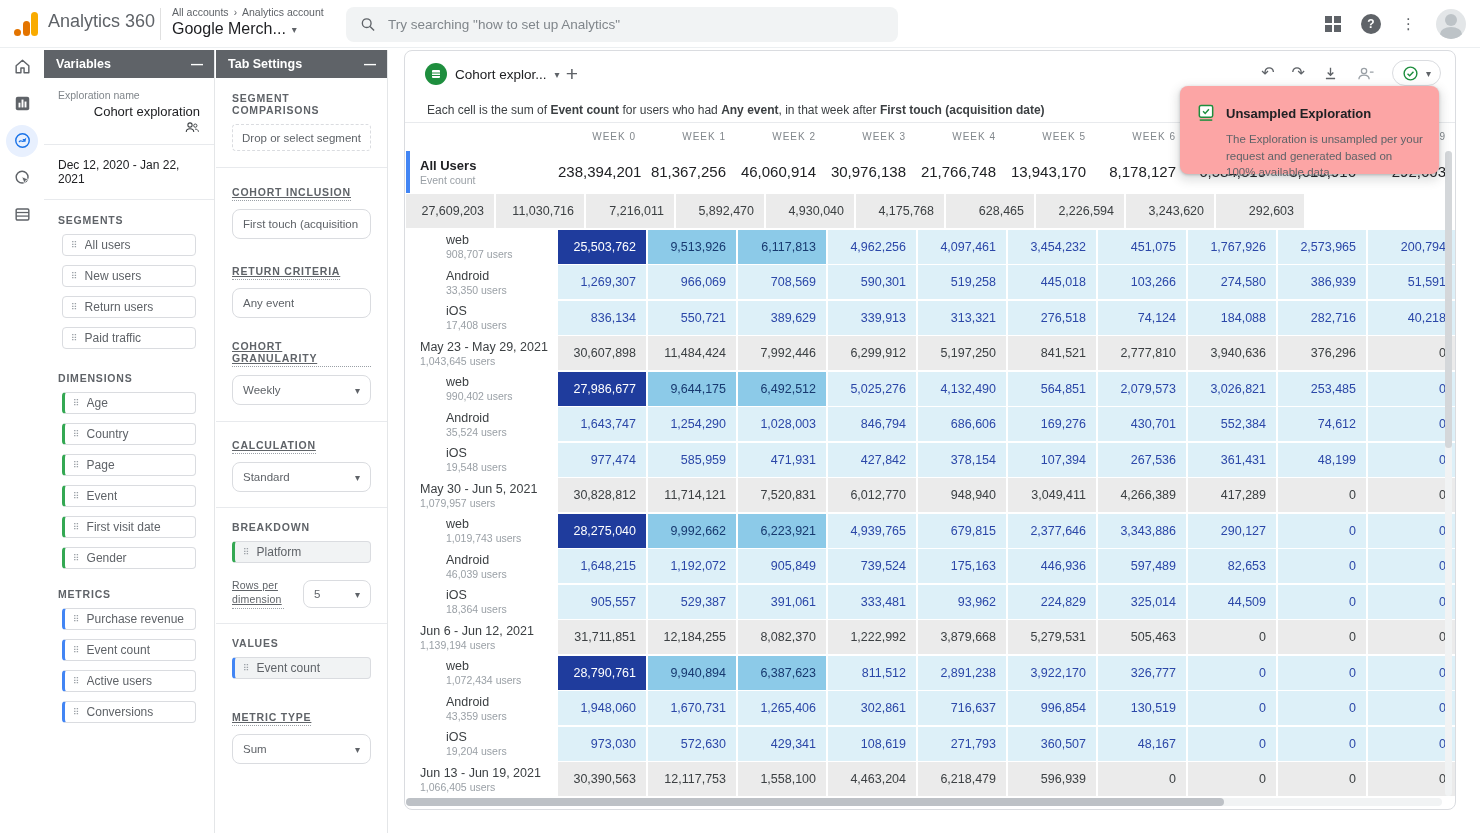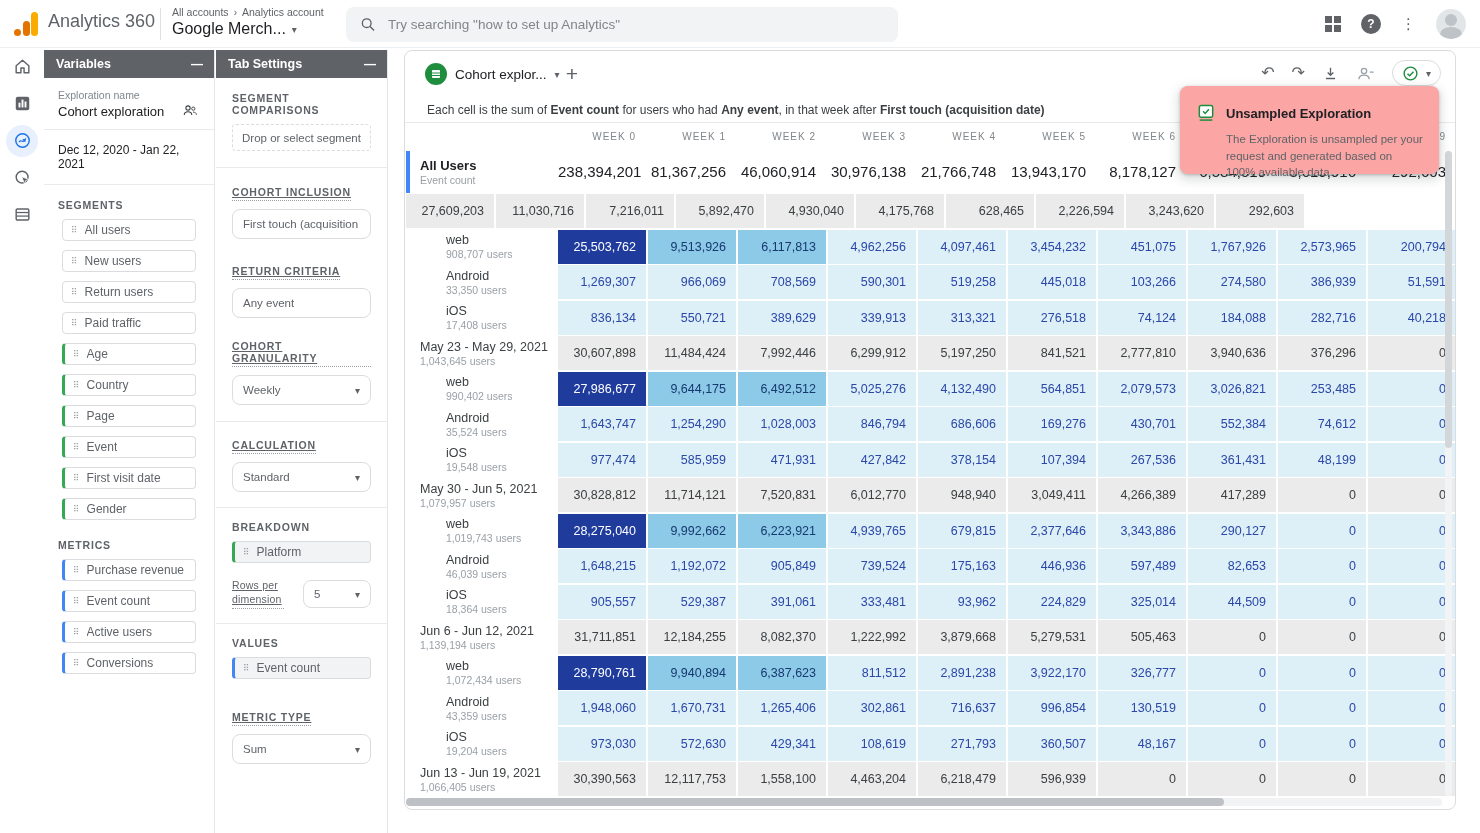--- a/index.html
+++ b/index.html
@@ -194,21 +194,21 @@
 </div>
 <div id="rail-gear">⚙</div>
 
 <div id="variables-panel" class="panel">
   <div class="panel-header">
     <span>Variables</span>
     <span class="panel-min">—</span>
   </div>
   <div style="padding:11px 14px 10px 14px;">
     <div style="font-size:10.5px;color:#80868b;">Exploration name</div>
-    <div style="display:flex;align-items:flex-start;gap:19px;margin-top:3px;">
+    <div style="display:flex;align-items:flex-end;gap:2px;margin-top:3px;flex-direction:column;">
       <span style="font-size:13px;color:#202124;">Cohort exploration</span>
       <svg width="15" height="13" viewBox="0 0 24 20">
           <circle cx="8" cy="6" r="3.4" fill="none" stroke="#3c4043" stroke-width="1.7"></circle>
           <path d="M2 17 C2 13.5 5 12 8 12 C11 12 14 13.5 14 17" fill="none" stroke="#3c4043" stroke-width="1.7"></path>
           <circle cx="16.5" cy="7" r="2.6" fill="none" stroke="#3c4043" stroke-width="1.5"></circle>
           <path d="M16 12.5 C19 12.5 21.5 14 21.5 16.8" fill="none" stroke="#3c4043" stroke-width="1.5"></path>
         </svg>
     </div>
   </div>
   <div class="pdiv"></div>
@@ -226,20 +226,21 @@
       </div>
       <div class="chip ">
         <span class="handle">⠿</span>
         <span class="chip-label">Return users</span>
       </div>
       <div class="chip ">
         <span class="handle">⠿</span>
         <span class="chip-label">Paid traffic</span>
       </div>
     </div>
+  <div style="padding:14px 14px 8px 14px;" class="sec-label">DIMENSIONS</div>
   <div id="dimensions-list">
       <div class="chip dim">
         <span class="handle">⠿</span>
         <span class="chip-label">Age</span>
       </div>
       <div class="chip dim">
         <span class="handle">⠿</span>
         <span class="chip-label">Country</span>
       </div>
       <div class="chip dim">

